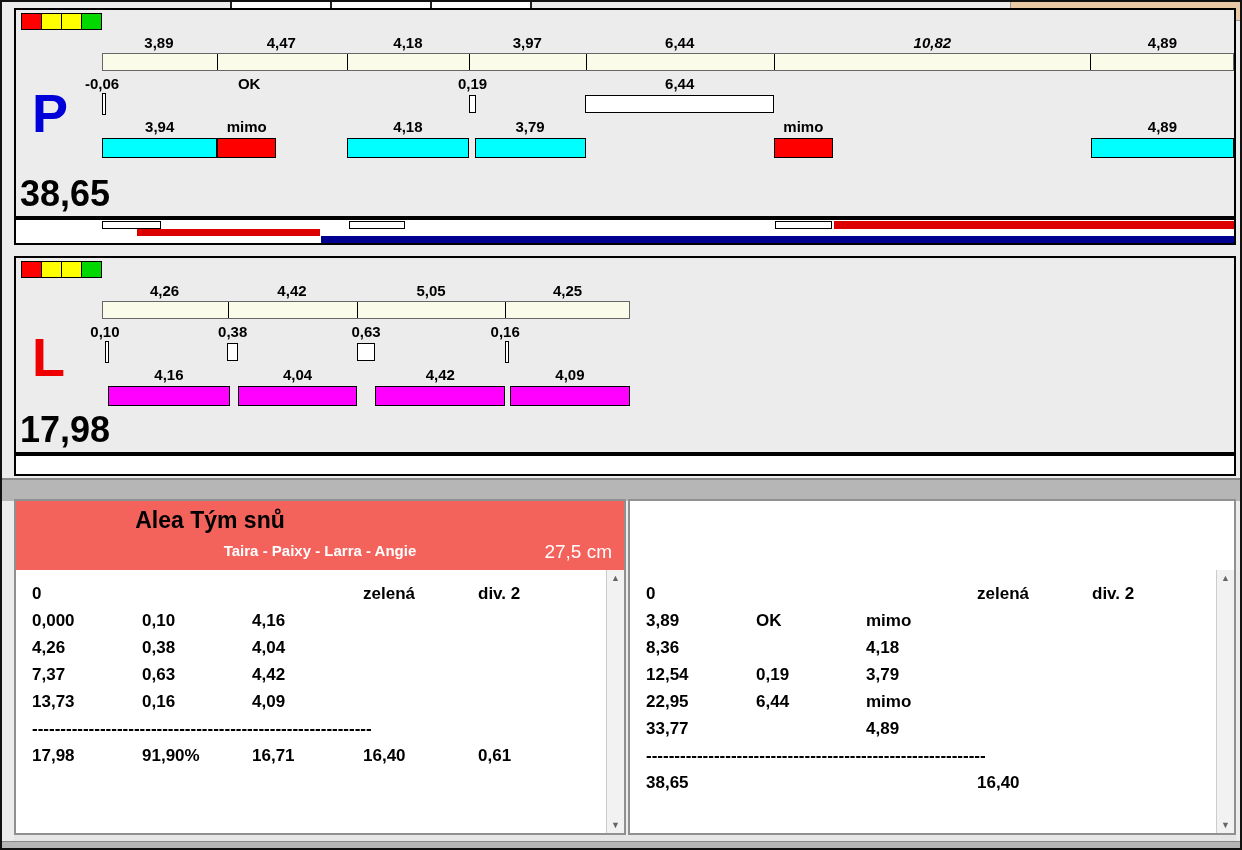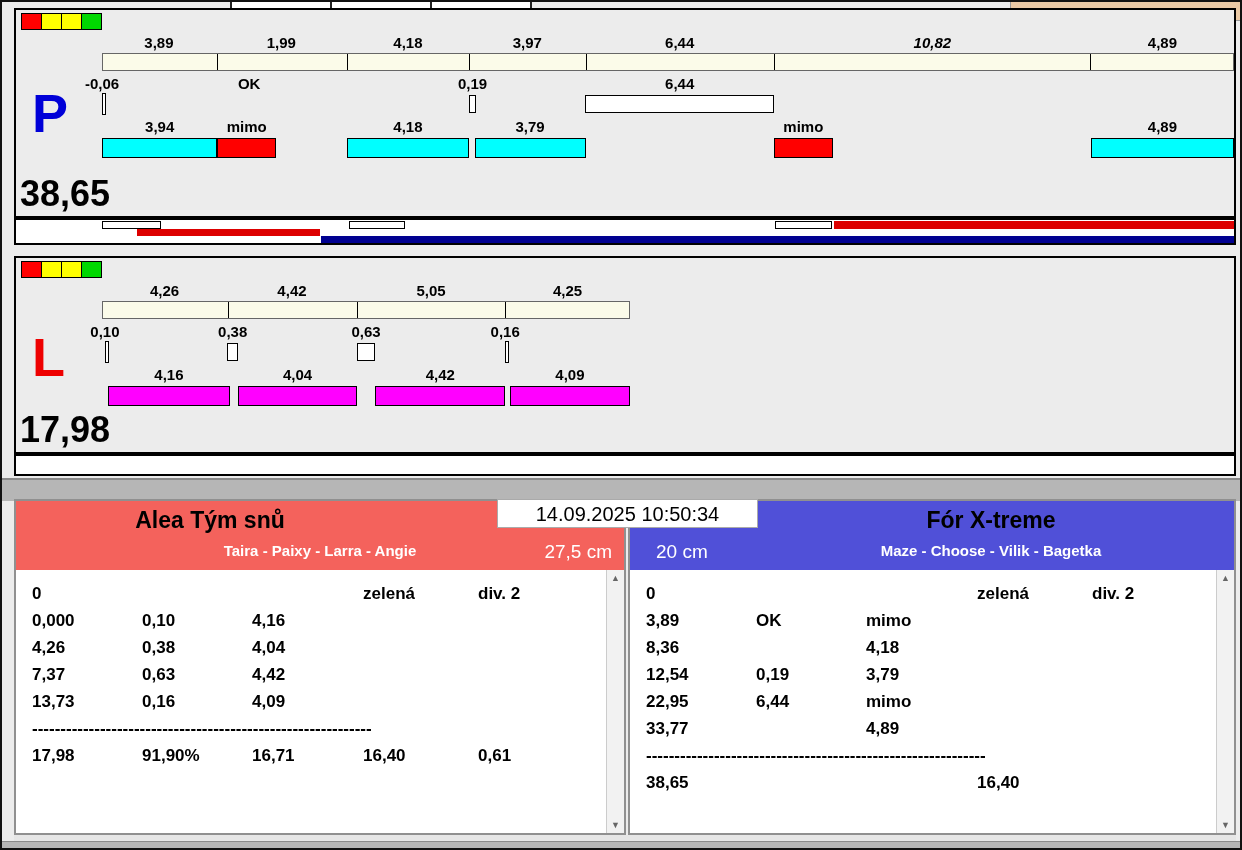--- a/index.html
+++ b/index.html
@@ -103,21 +103,21 @@
     <div class="squares">
         <i class="sq" style="background: rgb(255, 0, 0);"></i>
         <i class="sq" style="background: rgb(255, 255, 0);"></i>
         <i class="sq" style="background: rgb(255, 255, 0);"></i>
         <i class="sq" style="background: rgb(0, 216, 0);"></i>
       </div>
     <div class="big-letter" style="color: rgb(0, 0, 216);">P</div>
     <div class="track">
       <div class="trow seg-labels">
           <div class="cl" style="left: 5.03%;">3,89</div>
-          <div class="cl" style="left: 15.84%;">1,99</div>
+          <div class="cl" style="left: 15.84%;">4,47</div>
           <div class="cl" style="left: 27.025%;">4,18</div>
           <div class="cl" style="left: 37.565%;">3,97</div>
           <div class="cl" style="left: 51.03%;">6,44</div>
           <div class="cl" style="left: 73.355%; font-style: italic;">10,82</div>
           <div class="cl" style="left: 93.675%;">4,89</div>
         </div>
       <div class="trow seg-bar">
           <div class="seg" style="left: 0%; width: 10.06%;"></div>
           <div class="seg" style="left: 10.06%; width: 11.56%; border-left: 1px solid rgb(0, 0, 0);"></div>
           <div class="seg" style="left: 21.62%; width: 10.81%; border-left: 1px solid rgb(0, 0, 0);"></div>
@@ -279,25 +279,20 @@
             </div>
           </div>
         <div class="vscroll">
           <div class="vs-up">▲</div>
           <div class="vs-down">▼</div>
         </div>
       </div>
     </div>
 
     <div class="team team-right">
-      <header class="team-header" style="background: rgb(80, 80, 216);">
-        <div class="team-name">Fór X-treme</div>
-        <div class="team-players">Maze - Choose - Vilik - Bagetka</div>
-        <div class="team-distance">20 cm</div>
-      </header>
       <div class="team-body">
         <div class="rows">
             <div class="score-row">
               <span>0</span>
               <span></span>
               <span></span>
               <span>zelená</span>
               <span>div. 2</span>
             </div>
             <div class="score-row">
@@ -344,19 +339,18 @@
               <span></span>
             </div>
           </div>
         <div class="vscroll">
           <div class="vs-up">▲</div>
           <div class="vs-down">▼</div>
         </div>
       </div>
     </div>
 
-    <div class="timestamp">14.09.2025 10:50:34</div>
   </section>
 
   <div class="bottom-white"></div>
   <div class="bottom-bar"></div>
 
 </div>
 
 </body></html>

